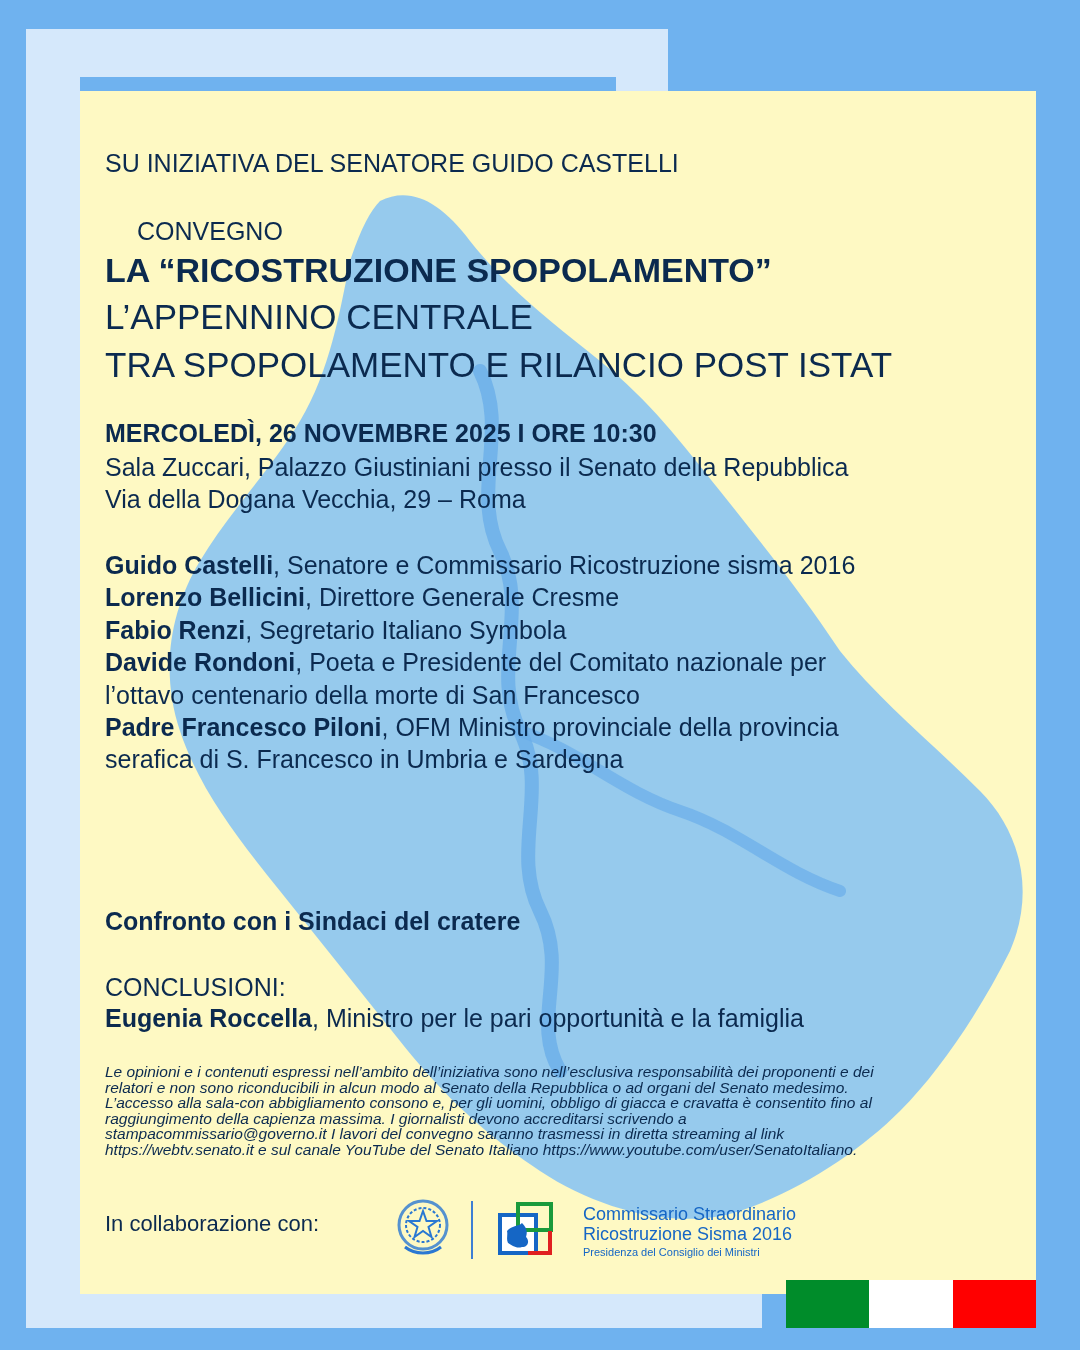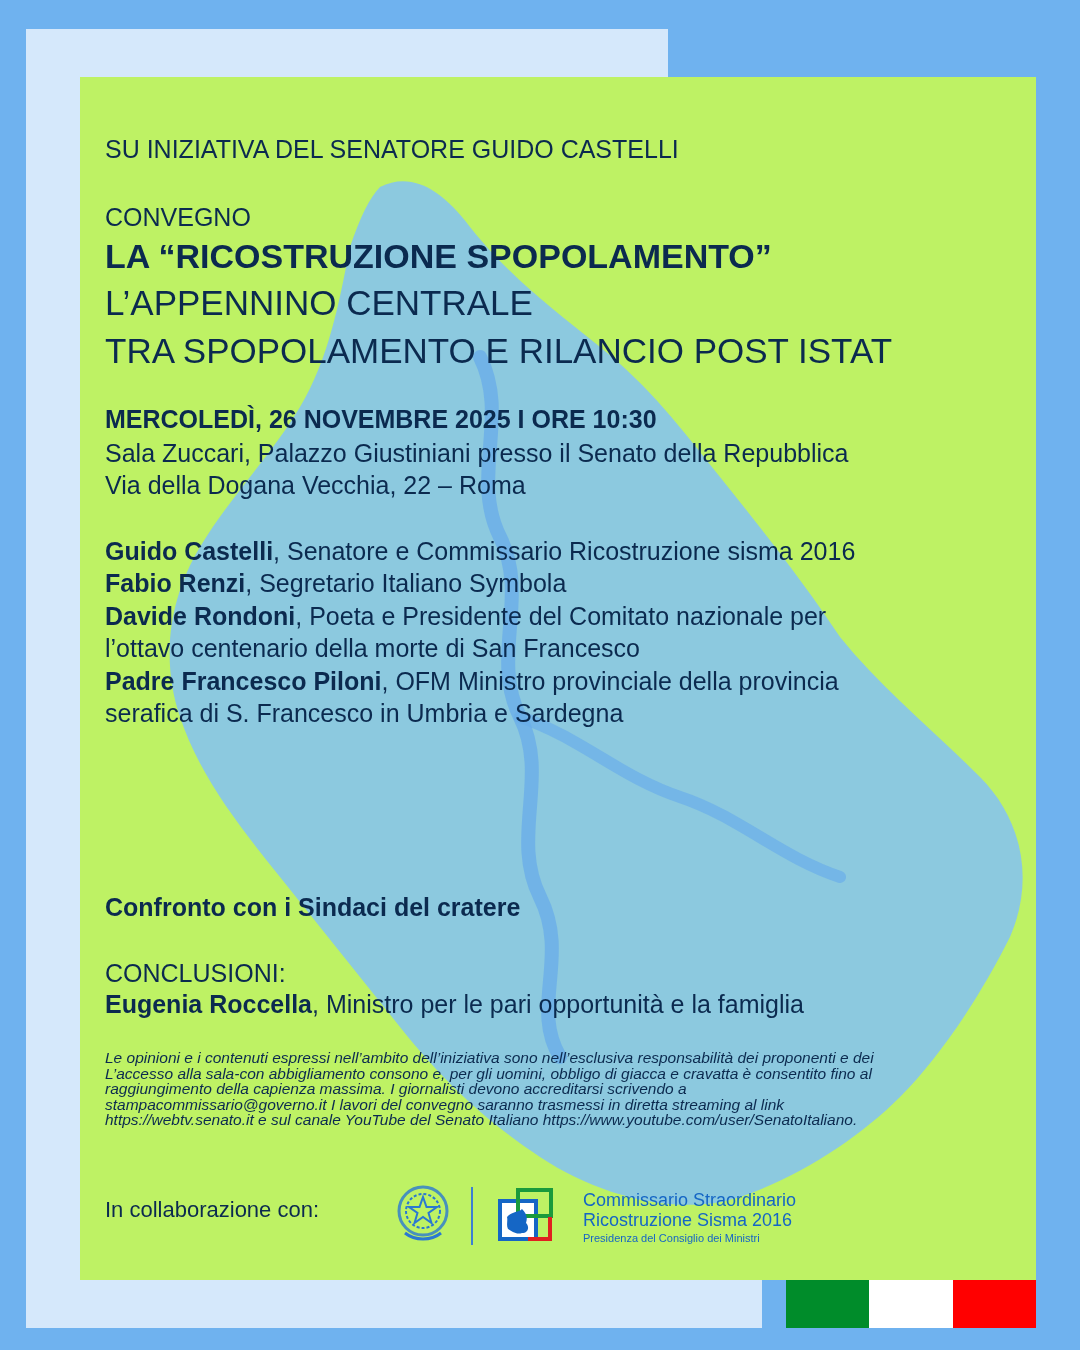--- a/index.html
+++ b/index.html
@@ -9,29 +9,29 @@
       position: relative;
       overflow: hidden;
       font-family: "Liberation Sans", sans-serif;
       color: #0b2a4f;
     }
     .frame-top { position: absolute; left: 26px; top: 29px; width: 642px; height: 48px; background: #d5e8fb; }
     .frame-top-right { position: absolute; left: 616px; top: 29px; width: 52px; height: 82px; background: #d5e8fb; }
     .frame-left { position: absolute; left: 26px; top: 29px; width: 54px; height: 1299px; background: #d5e8fb; }
     .frame-bottom { position: absolute; left: 26px; top: 1280px; width: 736px; height: 48px; background: #d5e8fb; }
     .panel {
-      position: absolute; left: 80px; top: 77px; width: 956px; height: 1203px;
-      background: #bef264;
+      position: absolute; left: 80px; top: 91px; width: 956px; height: 1203px;
+      background: #fef9c3;
       overflow: hidden;
     }
     .map-bg { position: absolute; left: 0; top: 0; width: 956px; height: 1203px; }
     .content { position: absolute; left: 25px; top: 0; width: 920px; }
     .line { position: absolute; left: 0; white-space: nowrap; }
     .t-initiative { top: 58px; font-size: 25px; }
-    .t-convegno { top: 126px; font-size: 25px; }
+    .t-convegno { top: 126px; font-size: 25px; margin-left: 32px; }
     .t-title { top: 160px; font-size: 34px; font-weight: bold; }
     .t-sub1 { top: 206px; font-size: 35px; }
     .t-sub2 { top: 254px; font-size: 35px; }
     .t-date { top: 328px; font-size: 25px; font-weight: bold; }
     .t-venue { top: 362px; font-size: 25px; }
     .t-address { top: 394px; font-size: 25px; }
     .speakers { position: absolute; left: 0; top: 458px; font-size: 25px; line-height: 32.4px; }
     .speakers .name { font-weight: bold; text-align: center; }
     .t-confronto { top: 816px; font-size: 25px; font-weight: bold; }
     .t-conclusioni { top: 882px; font-size: 25px; }
@@ -68,25 +68,28 @@
   </svg>
 
   <div class="content">
     <div class="line t-initiative">SU INIZIATIVA DEL SENATORE GUIDO CASTELLI</div>
     <div class="line t-convegno">CONVEGNO</div>
     <div class="line t-title">LA “RICOSTRUZIONE SPOPOLAMENTO”</div>
     <div class="line t-sub1">L’APPENNINO CENTRALE</div>
     <div class="line t-sub2">TRA SPOPOLAMENTO E RILANCIO POST ISTAT</div>
     <div class="line t-date">MERCOLEDÌ, 26 NOVEMBRE 2025 I ORE 10:30</div>
     <div class="line t-venue">Sala Zuccari, Palazzo Giustiniani presso il Senato della Repubblica</div>
-    <div class="line t-address">Via della Dogana Vecchia, 22 – Roma</div>
+    <div class="line t-address">Via della Dogana Vecchia, 29 – Roma</div>
 
     <div class="speakers">
       <div>
         <span class="name">Guido Castelli</span><span>, Senatore e Commissario Ricostruzione sisma 2016</span>
+      </div>
+      <div>
+        <span class="name">Lorenzo Bellicini</span><span>, Direttore Generale Cresme</span>
       </div>
       <div>
         <span class="name">Fabio Renzi</span><span>, Segretario Italiano Symbola</span>
       </div>
       <div>
         <span class="name">Davide Rondoni</span><span>, Poeta e Presidente del Comitato nazionale per</span>
         <div>l’ottavo centenario della morte di San Francesco</div>
       </div>
       <div>
         <span class="name">Padre Francesco Piloni</span><span>, OFM Ministro provinciale della provincia</span>
@@ -95,20 +98,21 @@
     </div>
 
     <div class="line t-confronto">Confronto con i Sindaci del cratere</div>
     <div class="line t-conclusioni">CONCLUSIONI:</div>
     <div class="line t-conclusion-speaker">
       <span class="name">Eugenia Roccella</span><span>, Ministro per le pari opportunità e la famiglia</span>
     </div>
 
     <div class="disclaimer">
       <div>Le opinioni e i contenuti espressi nell’ambito dell’iniziativa sono nell’esclusiva responsabilità dei proponenti e dei</div>
+      <div>relatori e non sono riconducibili in alcun modo al Senato della Repubblica o ad organi del Senato medesimo.</div>
       <div>L’accesso alla sala-con abbigliamento consono e, per gli uomini, obbligo di giacca e cravatta è consentito fino al</div>
       <div>raggiungimento della capienza massima. I giornalisti devono accreditarsi scrivendo a</div>
       <div>stampacommissario@governo.it I lavori del convegno saranno trasmessi in diretta streaming al link</div>
       <div>https://webtv.senato.it e sul canale YouTube del Senato Italiano https://www.youtube.com/user/SenatoItaliano.</div>
     </div>
 
     <div class="line collab-label">In collaborazione con:</div>
 
     <svg class="emblem" viewBox="0 0 56 62">
       <circle cx="28" cy="28" r="24" fill="none" stroke="#2a78d2" stroke-width="3" opacity="0.8"></circle>

